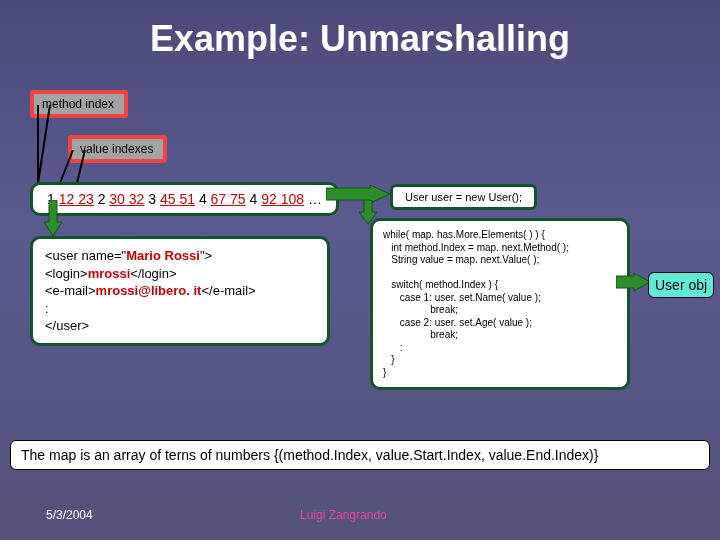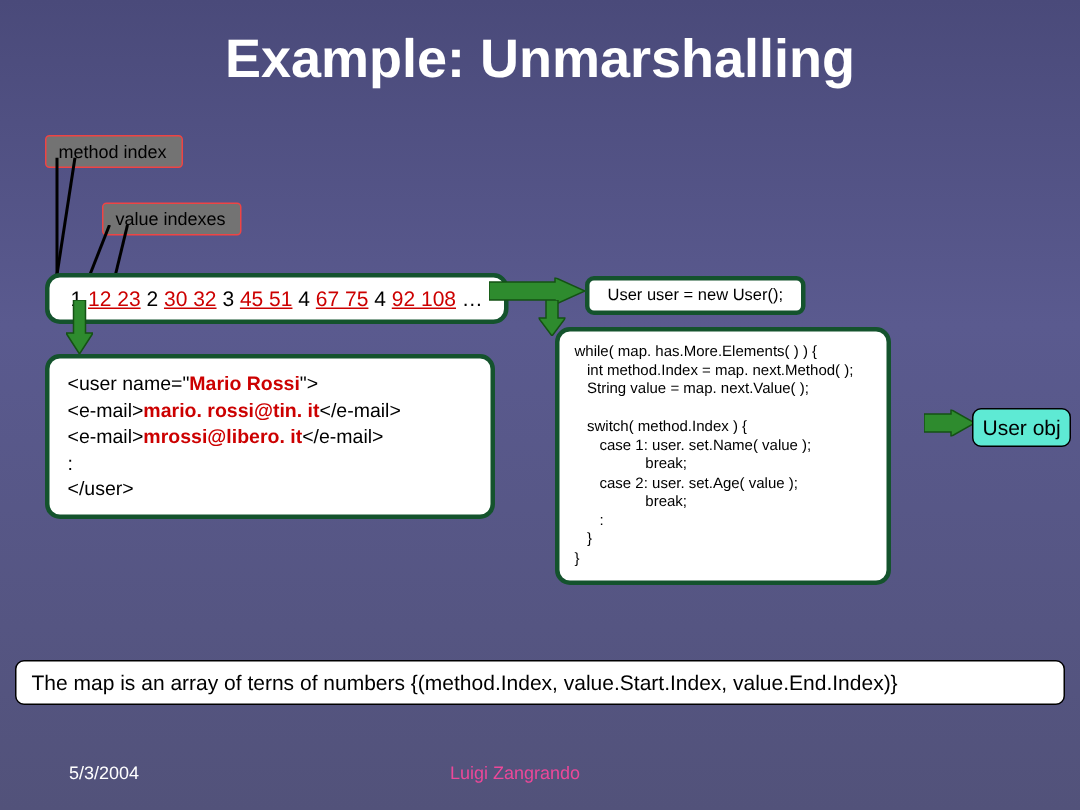--- a/index.html
+++ b/index.html
@@ -13,25 +13,25 @@
   }
   .title {
     font-size: 36px;
     text-align: center;
     padding-top: 18px;
     color: #fff;
     font-weight: bold;
   }
   .tag {
     position: absolute;
-    background: #737373;
+    background: #a3a3a3;
     color: #000;
     font-size: 12px;
     padding: 3px 10px 3px 8px;
-    border: 1px solid #ef4444;
+    border: 4px solid #ef4444;
     border-radius: 3px;
   }
   .tag-methodindex { top: 90px; left: 30px; }
   .tag-valueindexes { top: 135px; left: 68px; }
   .box {
     position: absolute;
     background: #fff;
     color: #000;
     border: 3px solid #14532d;
     border-radius: 10px;
@@ -55,21 +55,21 @@
   .xml-box .red { color:#c00; font-weight:bold; }
   .xml-box .black { color:#000; }
   .usernew-box {
     top: 184px; left: 390px;
     font-size: 11px;
     padding: 4px 12px;
     border-radius: 6px;
   }
   .code-box {
     top: 218px; left: 370px;
-    width: 224px;
+    width: 260px;
     font-size: 10px;
     line-height: 1.25;
     font-family: Arial, sans-serif;
     white-space: pre;
     padding: 8px 10px;
   }
   .userobj {
     position: absolute;
     top: 272px; left: 648px;
     background: #5eead4;
@@ -118,21 +118,21 @@
 </svg>
 <svg style="position:absolute;top:150px;left:55px;" width="50" height="35">
   <line x1="18" y1="0" x2="5" y2="33" stroke="#000" stroke-width="2"></line>
   <line x1="30" y1="0" x2="22" y2="33" stroke="#000" stroke-width="2"></line>
 </svg>
 
 <div class="box numbers-box" id="numbers-box"><span class="black">1</span><span class="black"> </span><span class="red">12 23</span><span class="black"> </span><span class="black">2</span><span class="black"> </span><span class="red">30 32</span><span class="black"> </span><span class="black">3</span><span class="black"> </span><span class="red">45 51</span><span class="black"> </span><span class="black">4</span><span class="black"> </span><span class="red">67 75</span><span class="black"> </span><span class="black">4</span><span class="black"> </span><span class="red">92 108</span><span class="black"> </span><span class="black">…</span></div>
 
 <div class="box xml-box" id="xml-box">
     <div><span class="black">&lt;user name="</span><span class="red">Mario Rossi</span><span class="black">"&gt;</span></div>
-    <div><span class="black">   &lt;e-mail&gt;</span><span class="red">mario. rossi@tin. it</span><span class="black">&lt;/e-mail&gt;</span></div>
+    <div><span class="black">   &lt;login&gt;</span><span class="red">mrossi</span><span class="black">&lt;/login&gt;</span></div>
     <div><span class="black">   &lt;e-mail&gt;</span><span class="red">mrossi@libero. it</span><span class="black">&lt;/e-mail&gt;</span></div>
     <div><span class="black">   :</span></div>
     <div><span class="black">&lt;/user&gt;</span></div>
   </div>
 
 <div class="box usernew-box">User user = new User();</div>
 
 <div class="box code-box">while( map. has.More.Elements( ) ) {
    int method.Index = map. next.Method( );
    String value = map. next.Value( );

